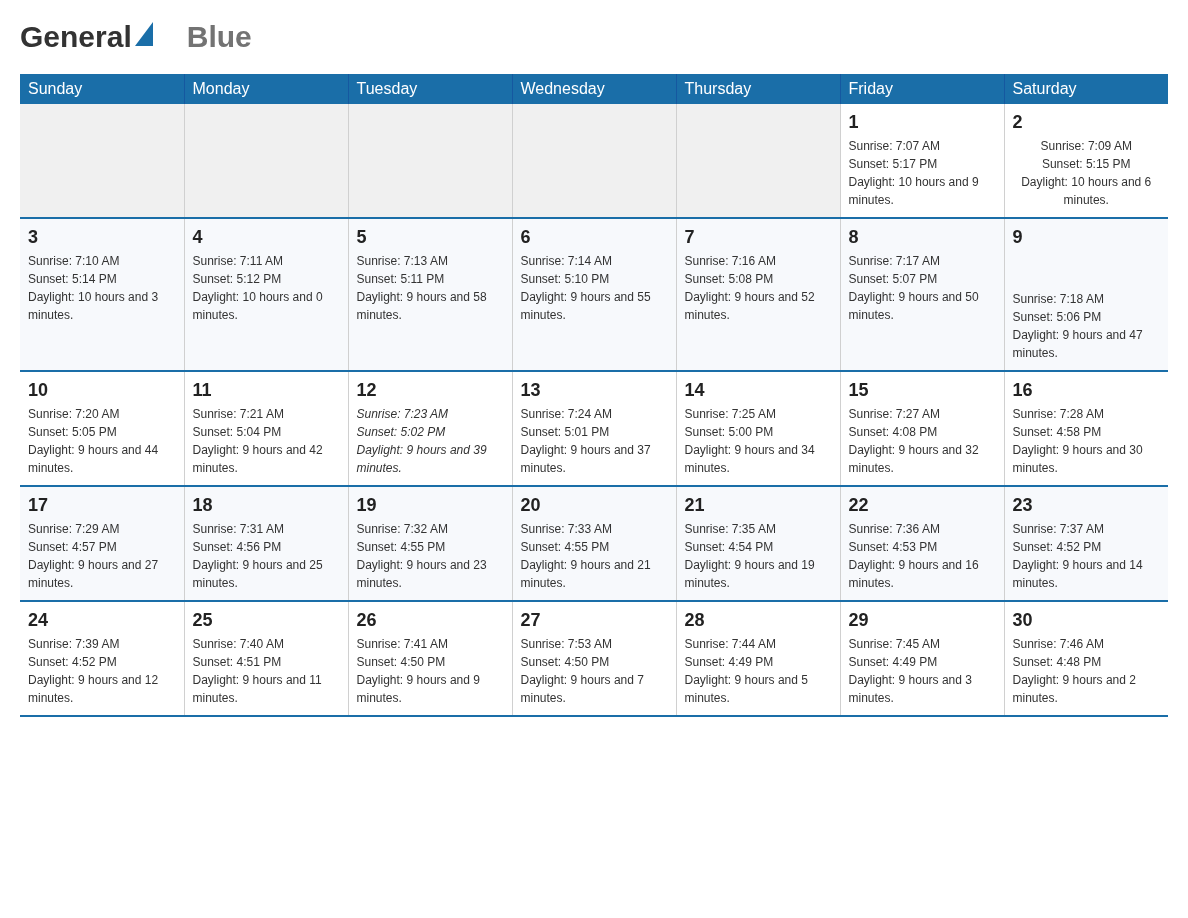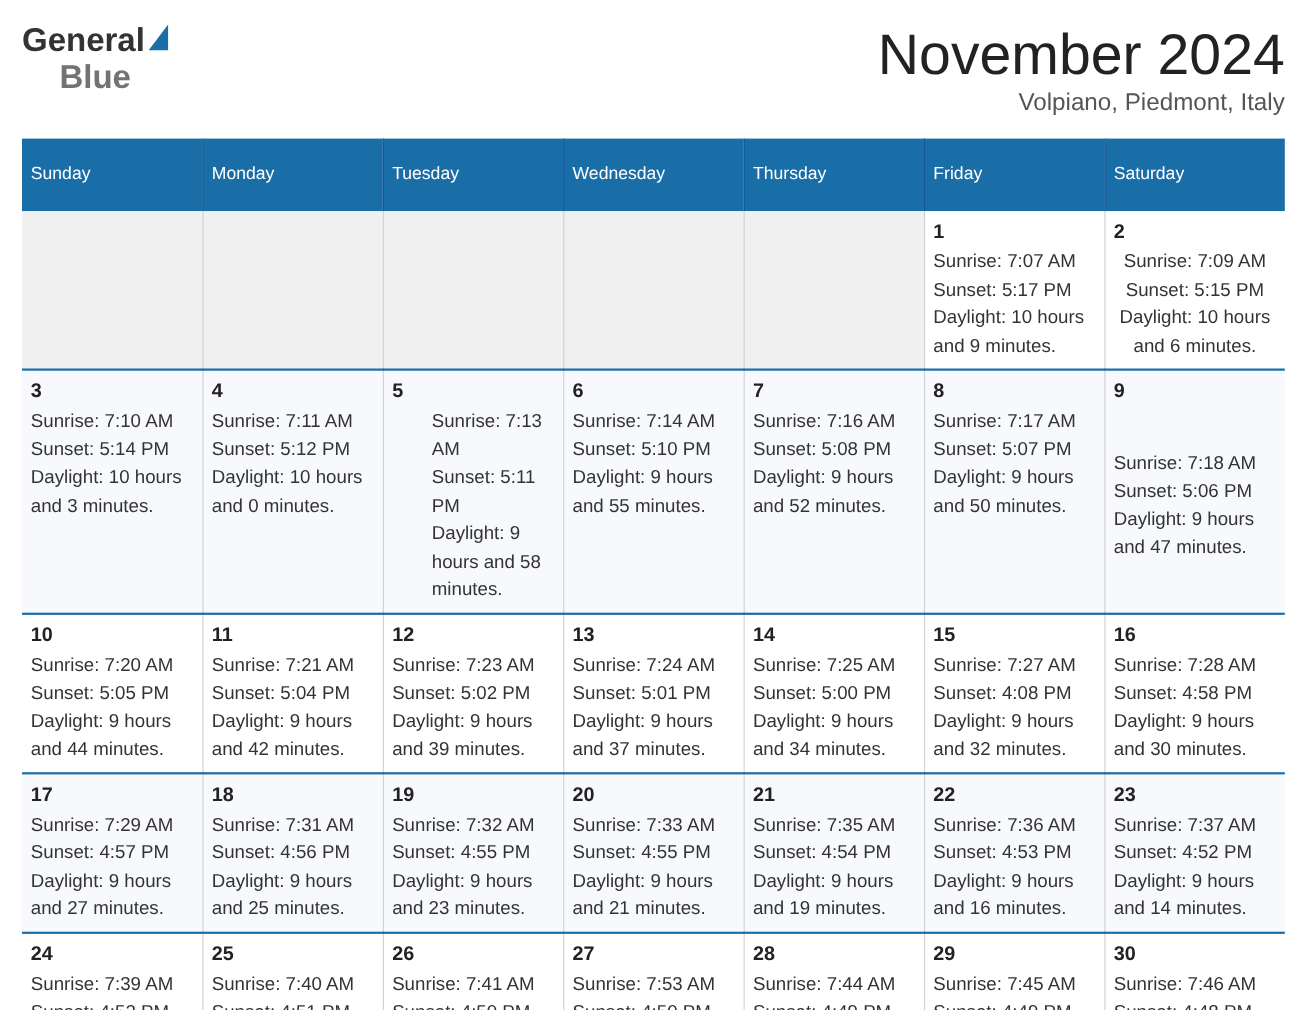--- a/index.html
+++ b/index.html
@@ -23,21 +23,21 @@
       width: 100%;
       border-collapse: collapse;
     }
     thead tr {
       background-color: #1a6ea8;
     }
     thead th {
       color: #fff;
       font-size: 16px;
       font-weight: normal;
-      padding: 24px 8px;
+      padding: 6px 8px;
       text-align: left;
       border-right: 1px solid #1558a0;
     }
     thead th:last-child {
       border-right: none;
     }
     tbody tr {
       border-bottom: 2px solid #1a6ea8;
     }
     tbody td {
@@ -57,31 +57,30 @@
       border-right: none;
     }
     .day-number {
       font-size: 18px;
       font-weight: bold;
       color: #222;
       display: block;
       margin-bottom: 4px;
     }
     .day-info {
-      font-size: 17px;
+      font-size: 12px;
       color: #333;
       line-height: 1.5;
     }
     .empty-cell {
       background: #f0f0f0 !important;
     }
     .logo-wrapper {
       display: flex;
-      flex-direction: column;
-      align-items: flex-start;
+      align-items: flex-end;
     }
     .logo-line1 {
       display: flex;
       align-items: center;
     }
     .logo-line2 {
       display: flex;
       align-items: center;
       margin-left: 2px;
     }
@@ -96,24 +95,20 @@
       <span style="display:inline-block;margin-left:3px;margin-bottom:2px;">
         <svg width="18" height="24" viewBox="0 0 18 24">
           <polygon points="0,24 18,24 18,0" fill="#1a6ea8"></polygon>
         </svg>
       </span>
     </div>
     <div class="logo-line2">
       <span style="font-size:30px;font-weight:bold;color:#737373;margin-left:32px;">Blue</span>
     </div>
   </div>
-  <div class="title-area">
-    <div style="font-size:52px;font-weight:normal;color:#222;">November 2024</div>
-    <div style="font-size:22px;color:#555;">Volpiano, Piedmont, Italy</div>
-  </div>
 </div>
 
 <table>
   <thead>
     <tr>
       <th>Sunday</th>
       <th>Monday</th>
       <th>Tuesday</th>
       <th>Wednesday</th>
       <th>Thursday</th>
@@ -149,21 +144,21 @@
 Daylight: 10 hours and 3 minutes.</div>
         </td>
         <td>
           <span class="day-number">4</span>
           <div class="day-info" style="white-space: pre-line;">Sunrise: 7:11 AM
 Sunset: 5:12 PM
 Daylight: 10 hours and 0 minutes.</div>
         </td>
         <td>
           <span class="day-number">5</span>
-          <div class="day-info" style="white-space: pre-line; margin-left: 36px;">Sunrise: 7:13 AM
+          <div class="day-info" style="white-space: pre-line;">Sunrise: 7:13 AM
 Sunset: 5:11 PM
 Daylight: 9 hours and 58 minutes.</div>
         </td>
         <td>
           <span class="day-number">6</span>
           <div class="day-info" style="white-space: pre-line;">Sunrise: 7:14 AM
 Sunset: 5:10 PM
 Daylight: 9 hours and 55 minutes.</div>
         </td>
         <td>
@@ -193,21 +188,21 @@
 Daylight: 9 hours and 44 minutes.</div>
         </td>
         <td>
           <span class="day-number">11</span>
           <div class="day-info" style="white-space: pre-line;">Sunrise: 7:21 AM
 Sunset: 5:04 PM
 Daylight: 9 hours and 42 minutes.</div>
         </td>
         <td>
           <span class="day-number">12</span>
-          <div class="day-info" style="white-space: pre-line;">Sunrise: 7:23 AM
+          <div class="day-info" style="white-space: pre-line; font-style: italic;">Sunrise: 7:23 AM
 Sunset: 5:02 PM
 Daylight: 9 hours and 39 minutes.</div>
         </td>
         <td>
           <span class="day-number">13</span>
           <div class="day-info" style="white-space: pre-line;">Sunrise: 7:24 AM
 Sunset: 5:01 PM
 Daylight: 9 hours and 37 minutes.</div>
         </td>
         <td>

